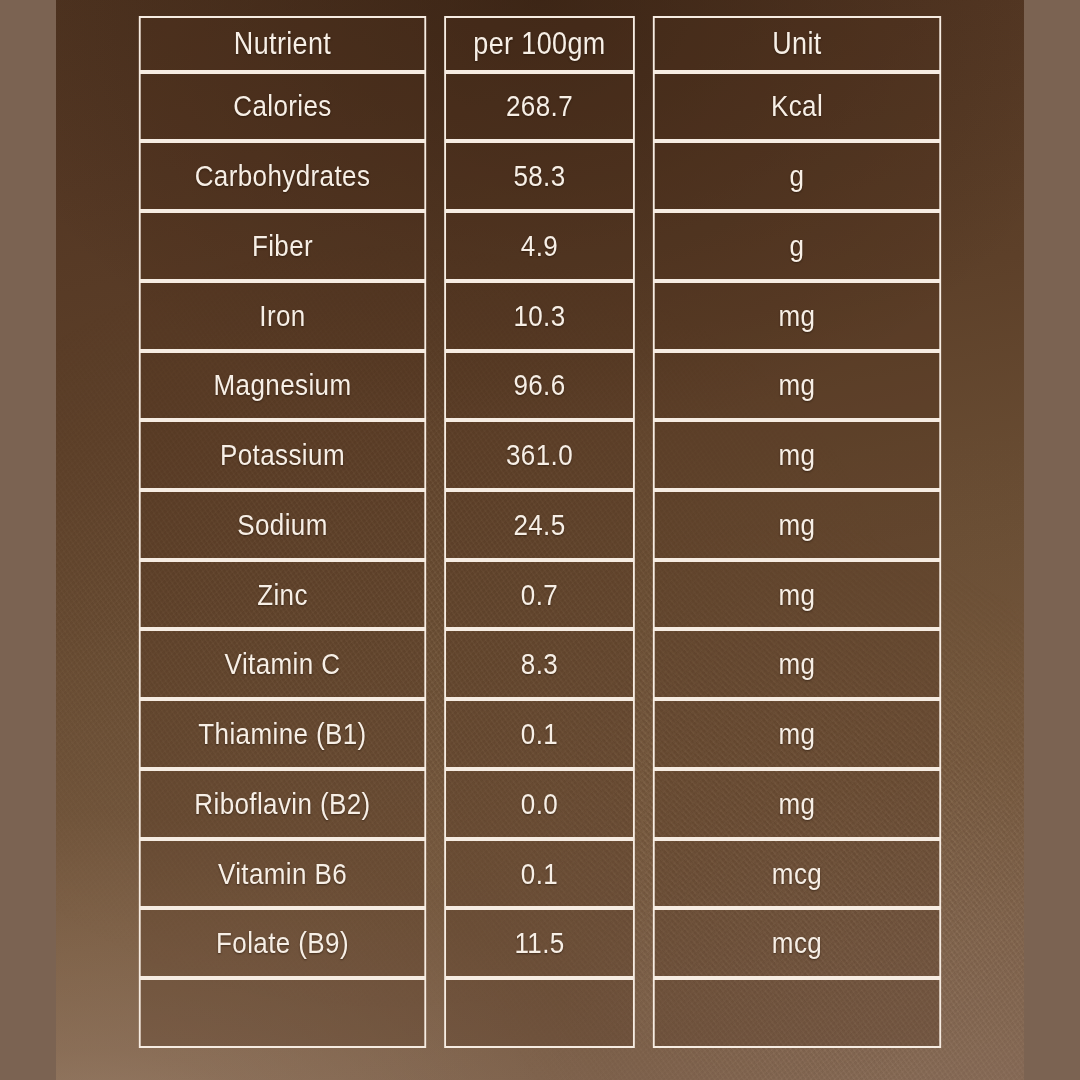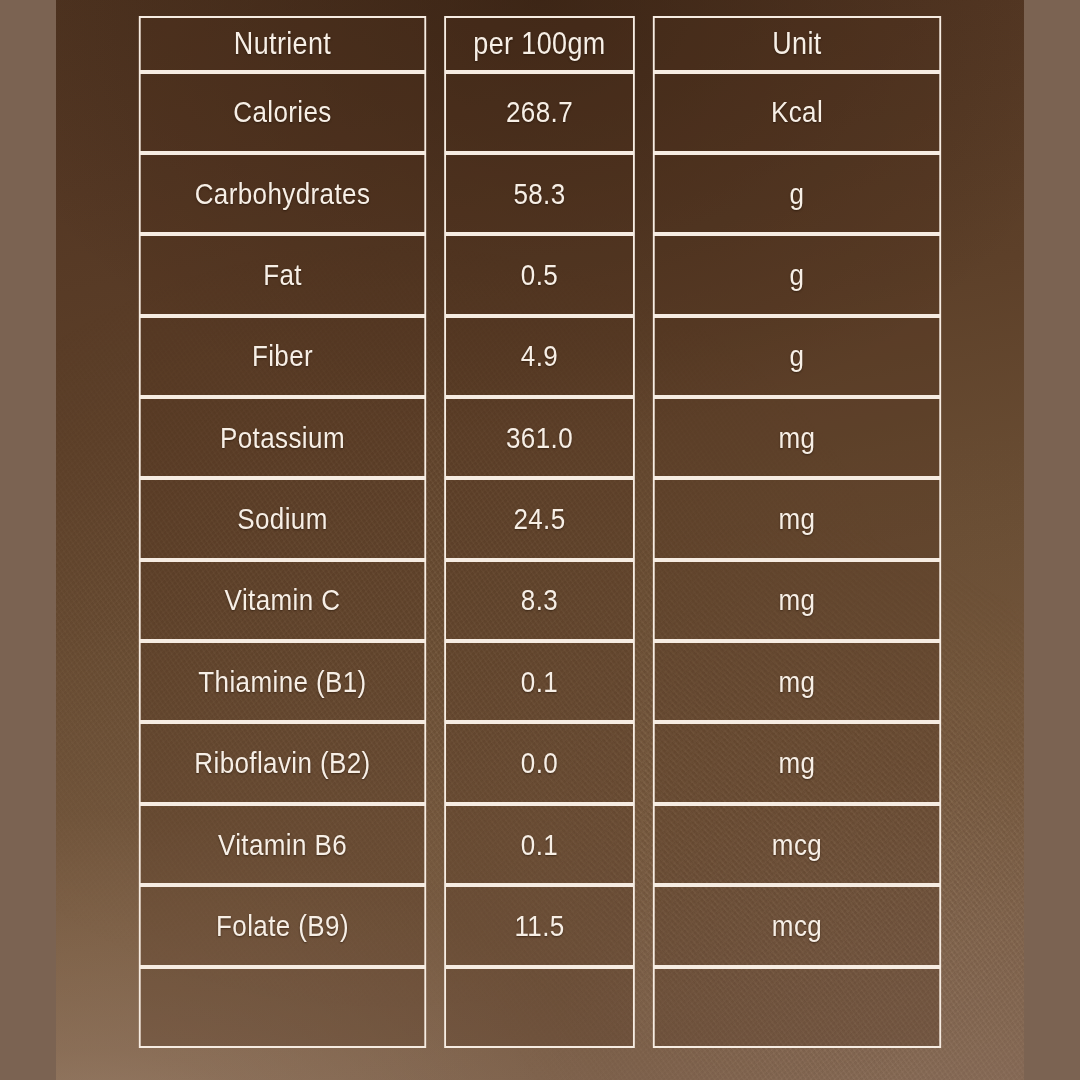--- a/index.html
+++ b/index.html
@@ -178,37 +178,47 @@
             <td style="border-color: rgb(246, 236, 226); color: rgb(247, 239, 230);"><span class="cell-txt">Calories</span></td>
             <td style="border-color: rgb(246, 236, 226); color: rgb(247, 239, 230);"><span class="cell-txt">268.7</span></td>
             <td style="border-color: rgb(246, 236, 226); color: rgb(247, 239, 230);"><span class="cell-txt">Kcal</span></td>
           </tr>
           <tr>
             <td style="border-color: rgb(246, 236, 226); color: rgb(247, 239, 230);"><span class="cell-txt">Carbohydrates</span></td>
             <td style="border-color: rgb(246, 236, 226); color: rgb(247, 239, 230);"><span class="cell-txt">58.3</span></td>
             <td style="border-color: rgb(246, 236, 226); color: rgb(247, 239, 230);"><span class="cell-txt">g</span></td>
           </tr>
           <tr>
-            <td style="border-color: rgb(246, 236, 226); color: rgb(247, 239, 230);"><span class="cell-txt">Fat</span></td>
-            <td style="border-color: rgb(246, 236, 226); color: rgb(247, 239, 230);"><span class="cell-txt">0.5</span></td>
-            <td style="border-color: rgb(246, 236, 226); color: rgb(247, 239, 230);"><span class="cell-txt">g</span></td>
-          </tr>
-          <tr>
             <td style="border-color: rgb(246, 236, 226); color: rgb(247, 239, 230);"><span class="cell-txt">Fiber</span></td>
             <td style="border-color: rgb(246, 236, 226); color: rgb(247, 239, 230);"><span class="cell-txt">4.9</span></td>
             <td style="border-color: rgb(246, 236, 226); color: rgb(247, 239, 230);"><span class="cell-txt">g</span></td>
           </tr>
           <tr>
+            <td style="border-color: rgb(246, 236, 226); color: rgb(247, 239, 230);"><span class="cell-txt">Iron</span></td>
+            <td style="border-color: rgb(246, 236, 226); color: rgb(247, 239, 230);"><span class="cell-txt">10.3</span></td>
+            <td style="border-color: rgb(246, 236, 226); color: rgb(247, 239, 230);"><span class="cell-txt">mg</span></td>
+          </tr>
+          <tr>
+            <td style="border-color: rgb(246, 236, 226); color: rgb(247, 239, 230);"><span class="cell-txt">Magnesium</span></td>
+            <td style="border-color: rgb(246, 236, 226); color: rgb(247, 239, 230);"><span class="cell-txt">96.6</span></td>
+            <td style="border-color: rgb(246, 236, 226); color: rgb(247, 239, 230);"><span class="cell-txt">mg</span></td>
+          </tr>
+          <tr>
             <td style="border-color: rgb(246, 236, 226); color: rgb(247, 239, 230);"><span class="cell-txt">Potassium</span></td>
             <td style="border-color: rgb(246, 236, 226); color: rgb(247, 239, 230);"><span class="cell-txt">361.0</span></td>
             <td style="border-color: rgb(246, 236, 226); color: rgb(247, 239, 230);"><span class="cell-txt">mg</span></td>
           </tr>
           <tr>
             <td style="border-color: rgb(246, 236, 226); color: rgb(247, 239, 230);"><span class="cell-txt">Sodium</span></td>
             <td style="border-color: rgb(246, 236, 226); color: rgb(247, 239, 230);"><span class="cell-txt">24.5</span></td>
+            <td style="border-color: rgb(246, 236, 226); color: rgb(247, 239, 230);"><span class="cell-txt">mg</span></td>
+          </tr>
+          <tr>
+            <td style="border-color: rgb(246, 236, 226); color: rgb(247, 239, 230);"><span class="cell-txt">Zinc</span></td>
+            <td style="border-color: rgb(246, 236, 226); color: rgb(247, 239, 230);"><span class="cell-txt">0.7</span></td>
             <td style="border-color: rgb(246, 236, 226); color: rgb(247, 239, 230);"><span class="cell-txt">mg</span></td>
           </tr>
           <tr>
             <td style="border-color: rgb(246, 236, 226); color: rgb(247, 239, 230);"><span class="cell-txt">Vitamin C</span></td>
             <td style="border-color: rgb(246, 236, 226); color: rgb(247, 239, 230);"><span class="cell-txt">8.3</span></td>
             <td style="border-color: rgb(246, 236, 226); color: rgb(247, 239, 230);"><span class="cell-txt">mg</span></td>
           </tr>
           <tr>
             <td style="border-color: rgb(246, 236, 226); color: rgb(247, 239, 230);"><span class="cell-txt">Thiamine (B1)</span></td>
             <td style="border-color: rgb(246, 236, 226); color: rgb(247, 239, 230);"><span class="cell-txt">0.1</span></td>

